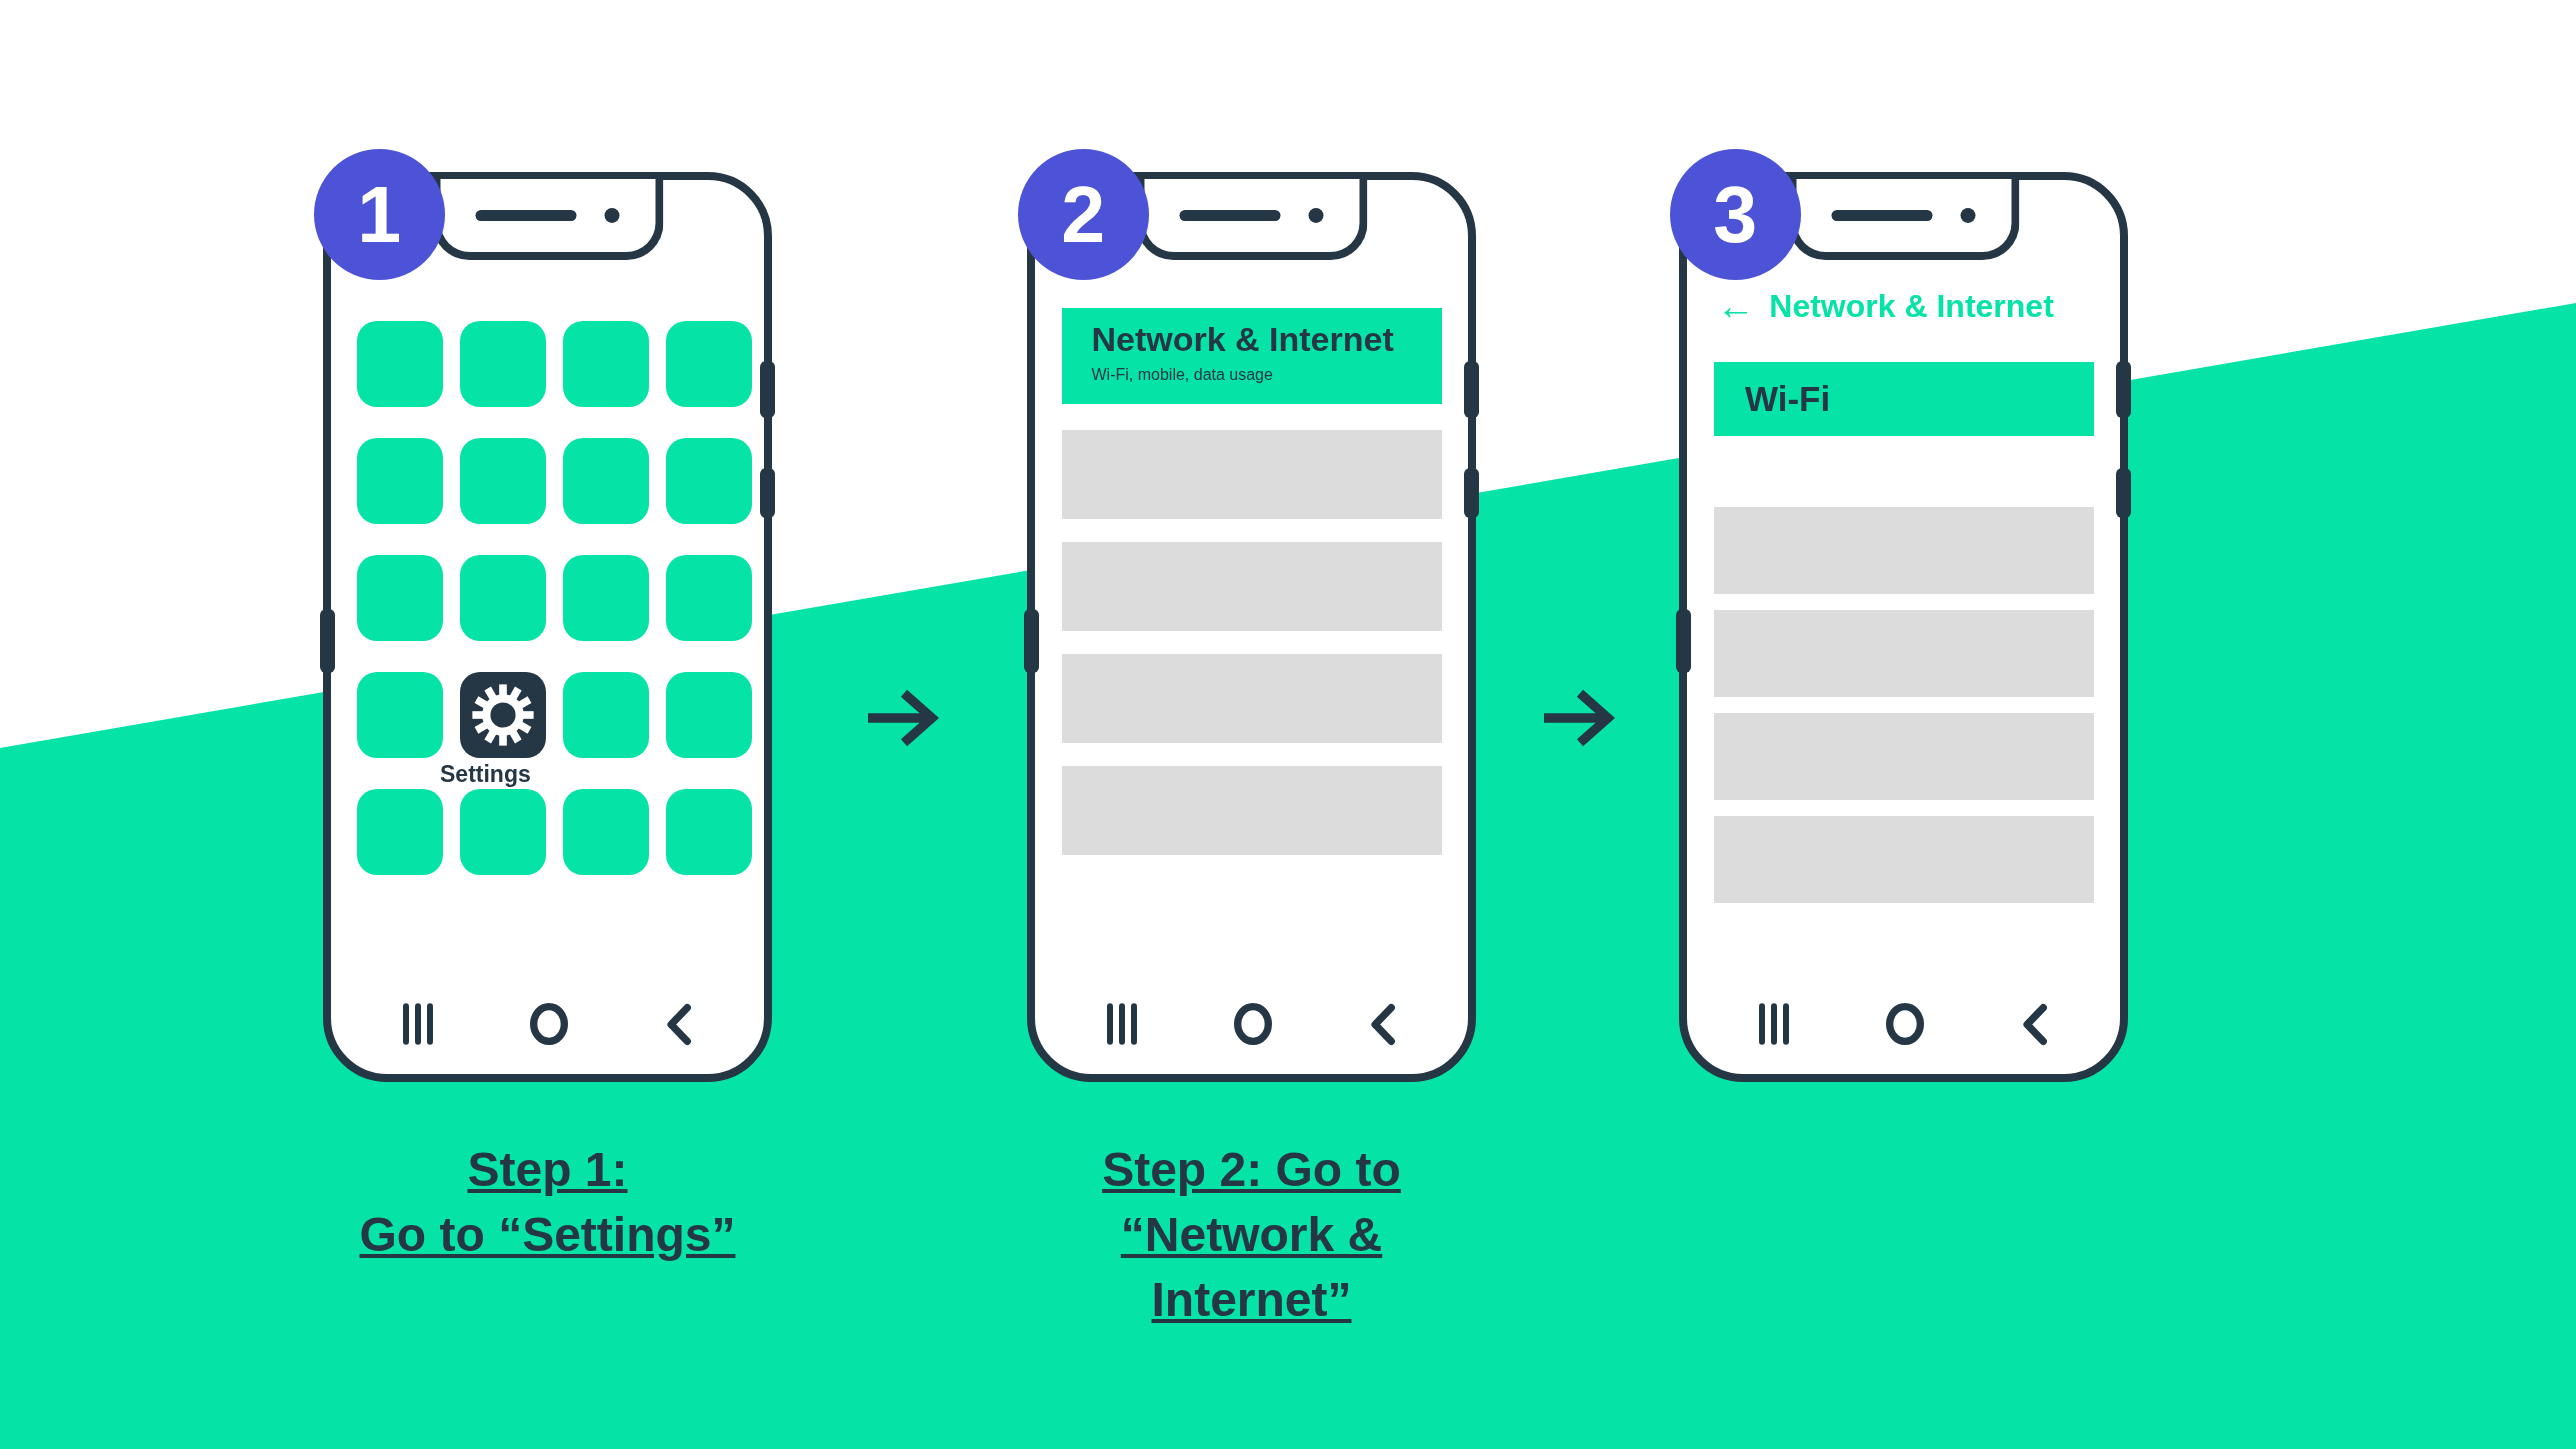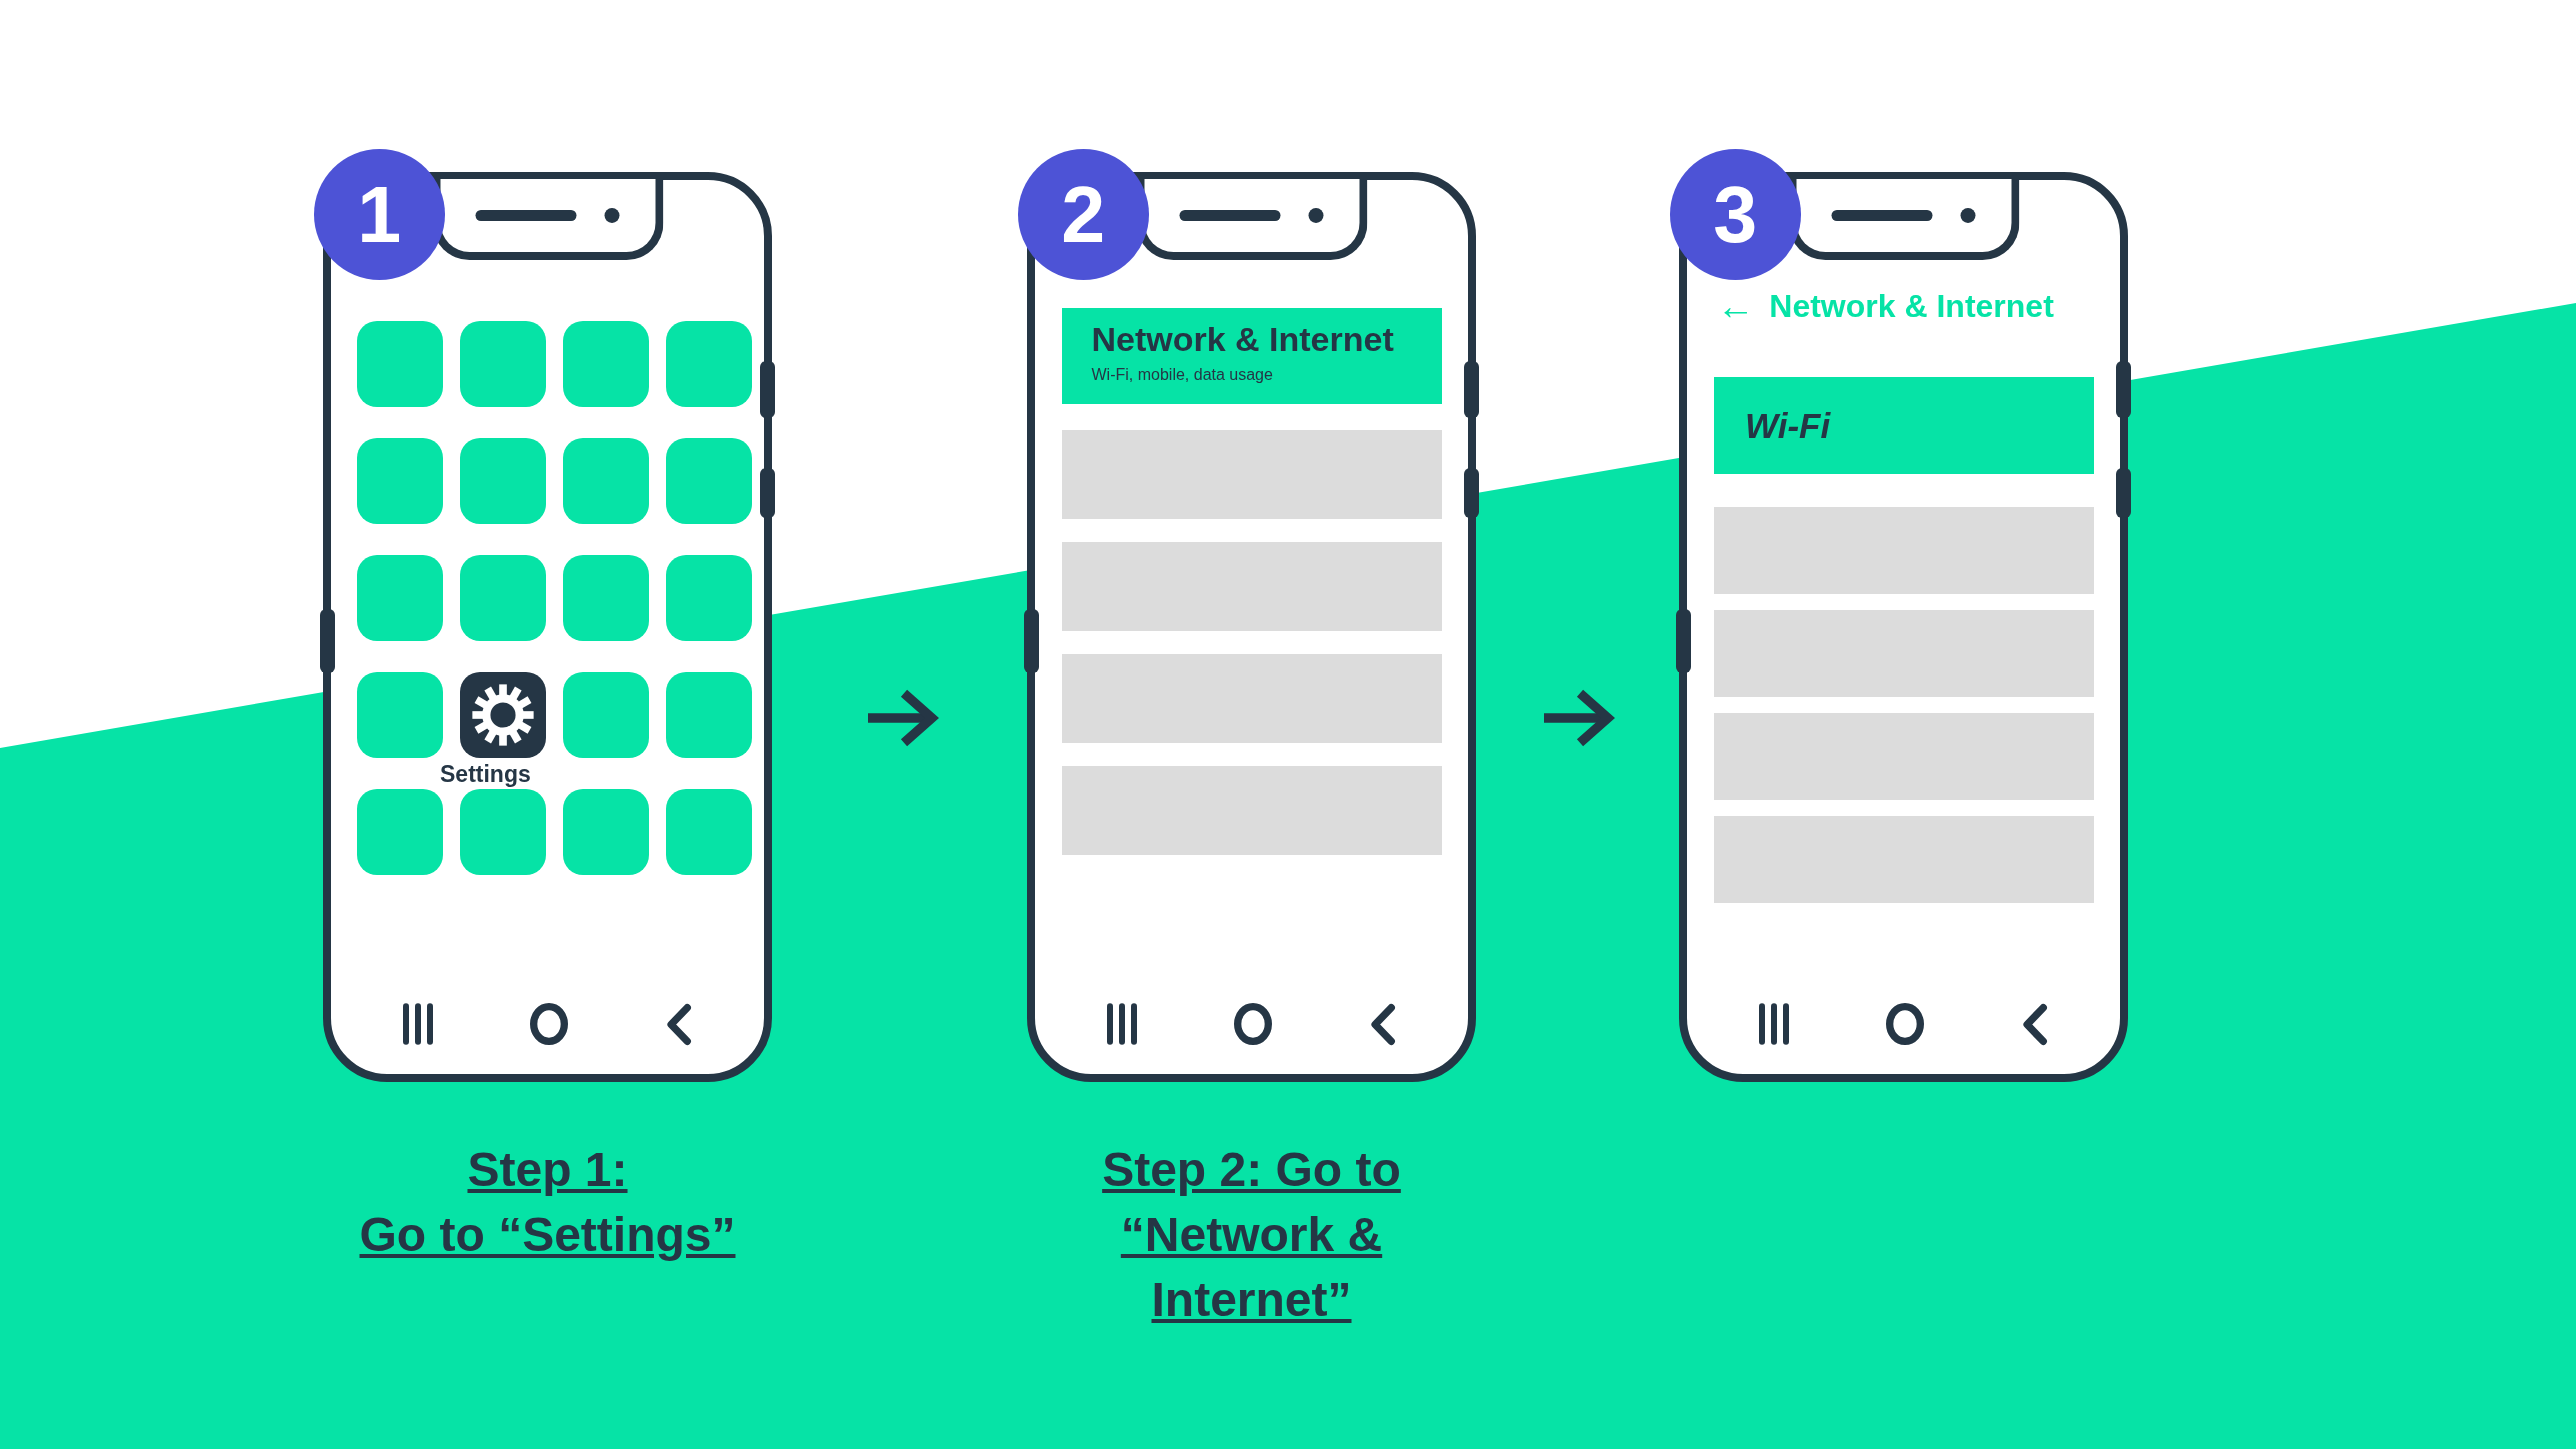--- a/index.html
+++ b/index.html
@@ -60,22 +60,22 @@
   .rows{position:absolute;left:27px;width:380px;}
   .rows .row{width:380px;height:89px;background:var(--gray);margin-bottom:23px;}
   #p2-rows{top:250px;}
   #p3-rows{top:327px;}
   #p3-rows .row{height:87px;margin-bottom:16px;}
 
   
   .screen-head{position:absolute;left:29.5px;top:106px;display:flex;align-items:center;gap:14.8px;}
   .screen-head .back{font-size:38px;font-weight:bold;color:var(--green);line-height:40px;}
   .screen-head .head-title{font-size:32px;font-weight:bold;color:var(--green);}
-  .wifi-item{position:absolute;left:27px;top:197px;width:380px;height:97px;background:var(--green);
-    display:flex;align-items:center;padding-left:31px;font-style:italic;}
+  .wifi-item{position:absolute;left:27px;top:182px;width:380px;height:74px;background:var(--green);
+    display:flex;align-items:center;padding-left:31px;}
   .wifi-item .wifi-label{font-size:35px;font-weight:bold;color:var(--navy);}
 
   
   .step-arrow{position:absolute;top:688px;}
   .step-arrow.a1{left:865px;} .step-arrow.a2{left:1541px;}
 
   
   .caption{position:absolute;top:1137px;width:449px;text-align:center;
     font-size:48px;font-weight:bold;color:var(--navy);line-height:65px;white-space:pre-line;text-decoration:underline;}
   .caption.c1{left:323px;} .caption.c2{left:1027px;} .caption.c3{left:1679px;}

